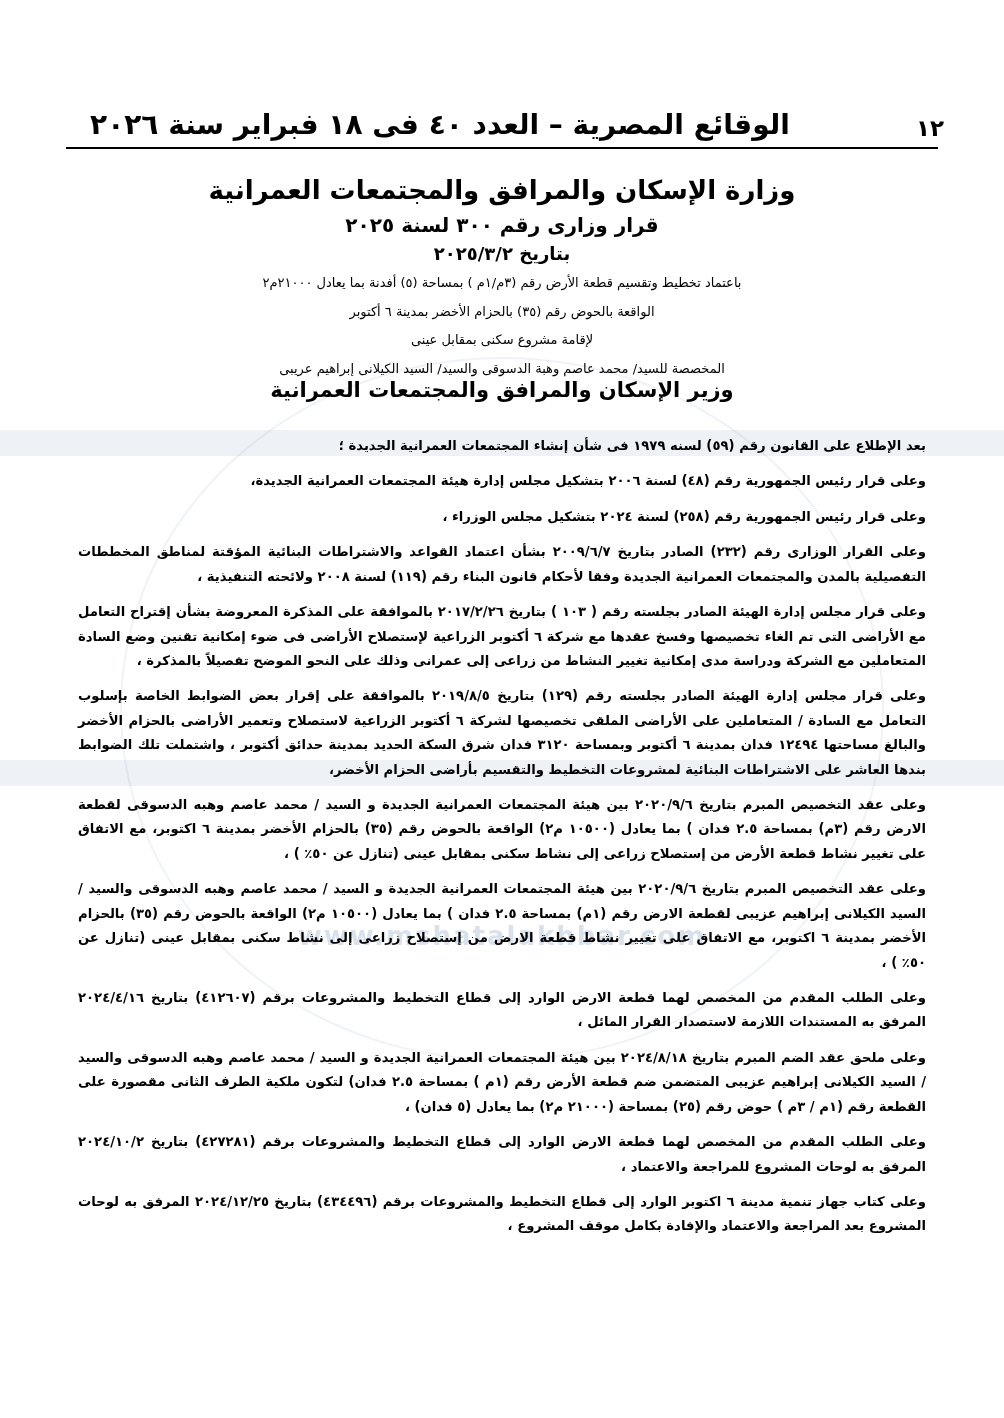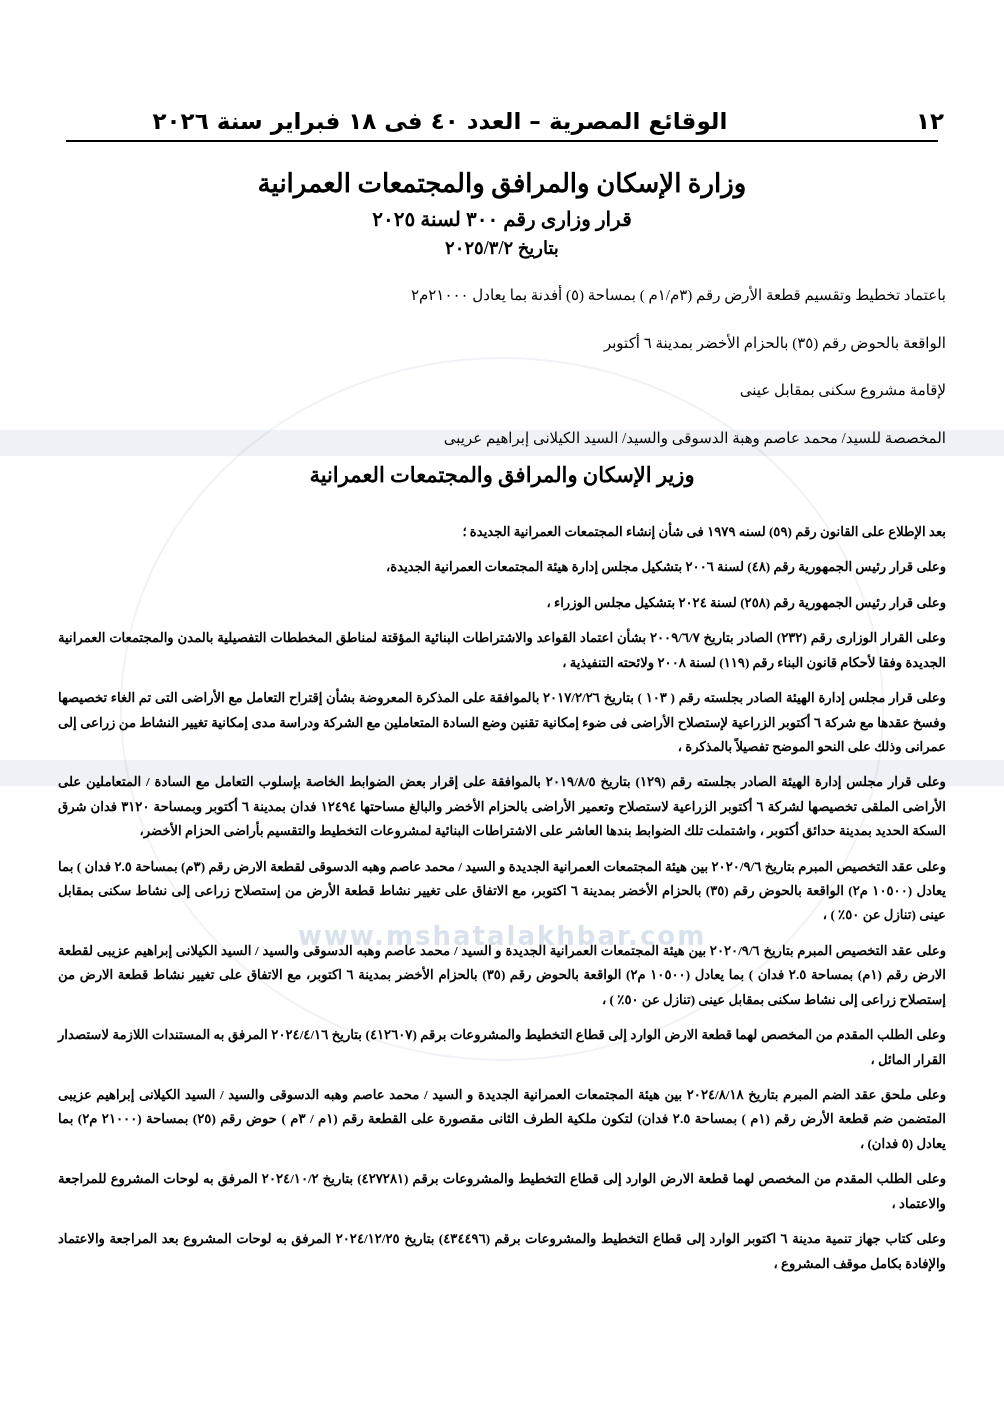--- a/index.html
+++ b/index.html
@@ -90,38 +90,37 @@
     font-size: 23px;
     font-weight: bold;
     direction: rtl;
   }
   .head-num {
     font-size: 23px;
     font-weight: bold;
     padding-left: 36px;
   }
   .head-title {
-    font-size: 23px;
+    font-size: 28px;
     font-weight: bold;
     flex: 1;
     text-align: center;
     padding-right: 60px;
   }
   .head-rule {
     border-bottom: 2px solid #000;
     margin: 0 6px 0 6px;
   }
 
   
   .content {
     position: relative;
     z-index: 2;
-    padding: 0 58px;
+    padding: 0 78px;
     direction: rtl;
-    font-family: Liberation Serif, serif;
   }
   .t-ministry {
     text-align: center;
     font-size: 26px;
     font-weight: bold;
     margin-top: 26px;
     letter-spacing: 0px;
   }
   .t-decree {
     text-align: center;
@@ -129,30 +128,31 @@
     font-weight: bold;
     margin-top: 8px;
   }
   .t-date {
     text-align: center;
     font-size: 18px;
     font-weight: bold;
     margin-top: 6px;
   }
   .t-sub {
-    font-size: 15px;
+    text-align: center;
+    font-size: 13px;
     font-weight: normal;
-    margin-top: 25px;
+    margin-top: 9px;
     line-height: 1.5;
   }
   .t-minister {
     text-align: center;
     font-size: 21px;
     font-weight: bold;
-    margin-top: 14px;
+    margin-top: 0;
   }
 
   
   .clauses {
     margin-top: 32px;
     font-size: 13.2px;
     font-weight: bold;
     line-height: 1.85;
     text-align: justify;
     text-align-last: right;

